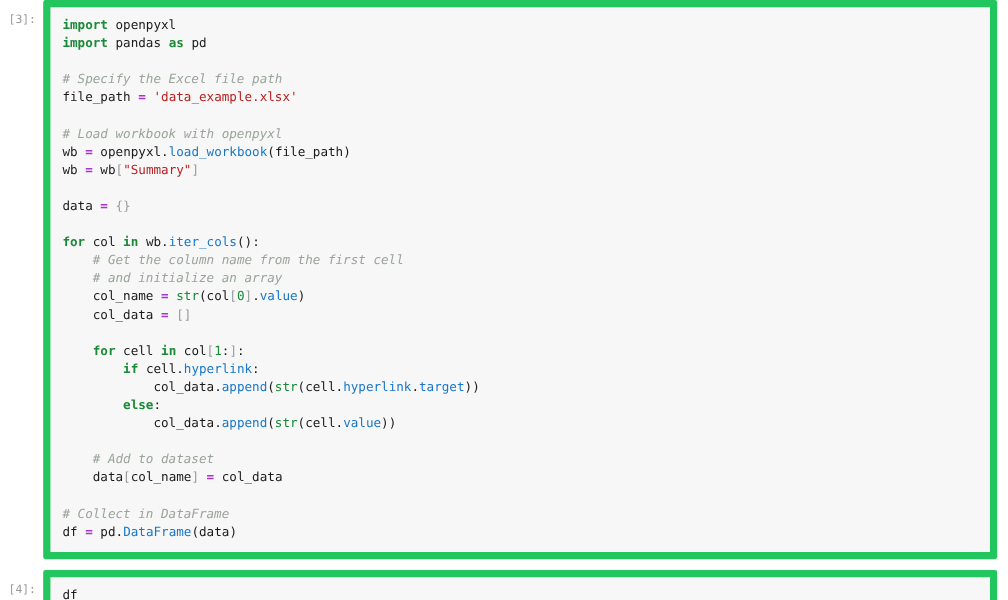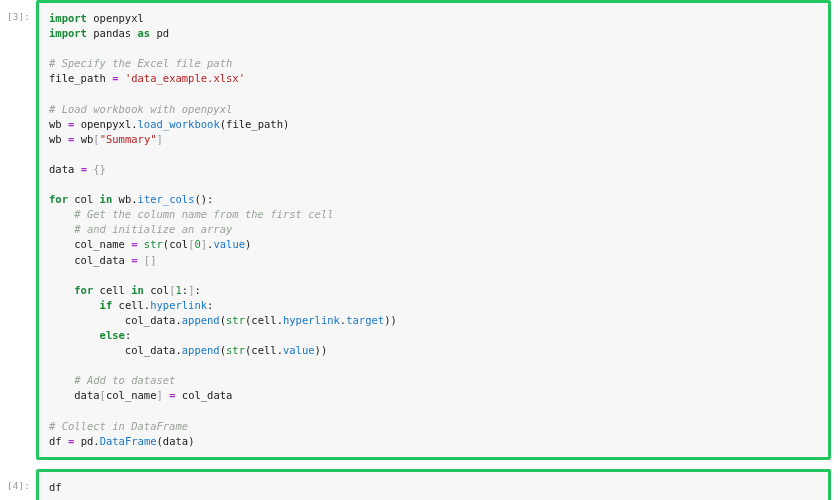--- a/index.html
+++ b/index.html
@@ -39,21 +39,21 @@
     color: #9a9a9a;
     user-select: none;
     letter-spacing: 0px;
   }
   .prompt.in-prompt { padding-top: 9px; }
 
   
   .input-area {
     flex: 1;
     background: #f7f7f7;
-    border: 3px solid #22c55e;
+    border: 6px solid #22c55e;
     border-radius: 2px;
     box-sizing: border-box;
     margin-right: 9px;
   }
   .code {
     margin: 0;
     padding: 8px 6px 8px 10px;
     font-family: "DejaVu Sans Mono", "Liberation Mono", monospace;
     font-size: 10.5px;
     line-height: 15.1px;

